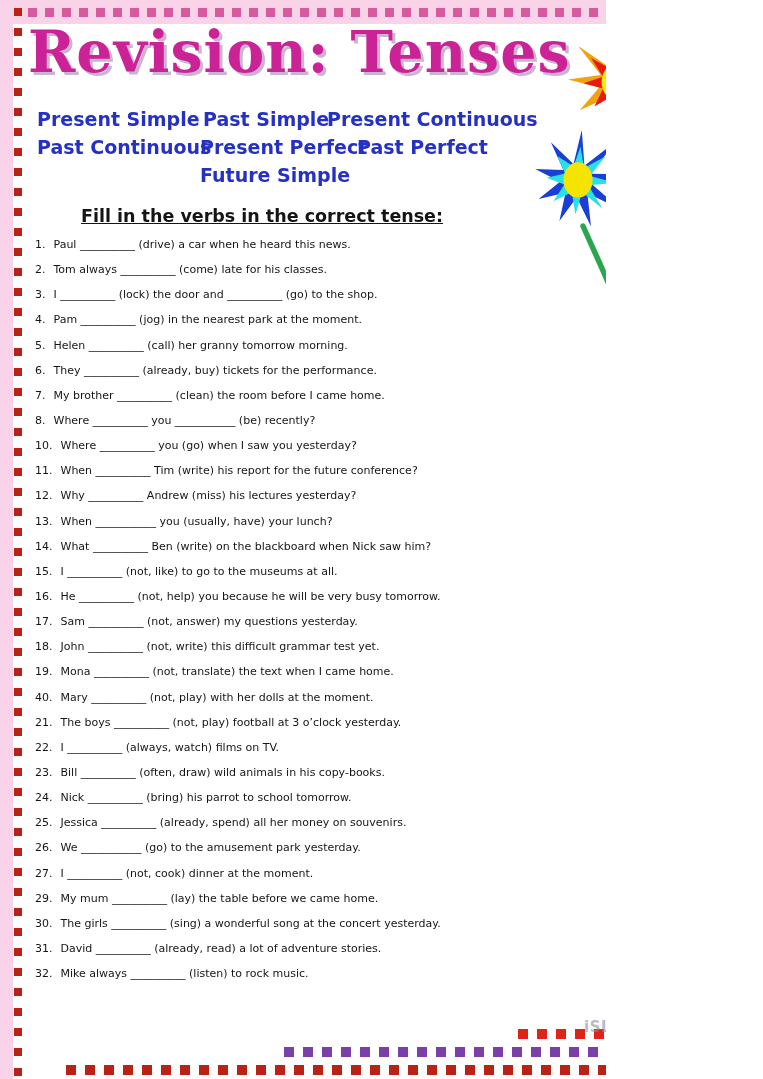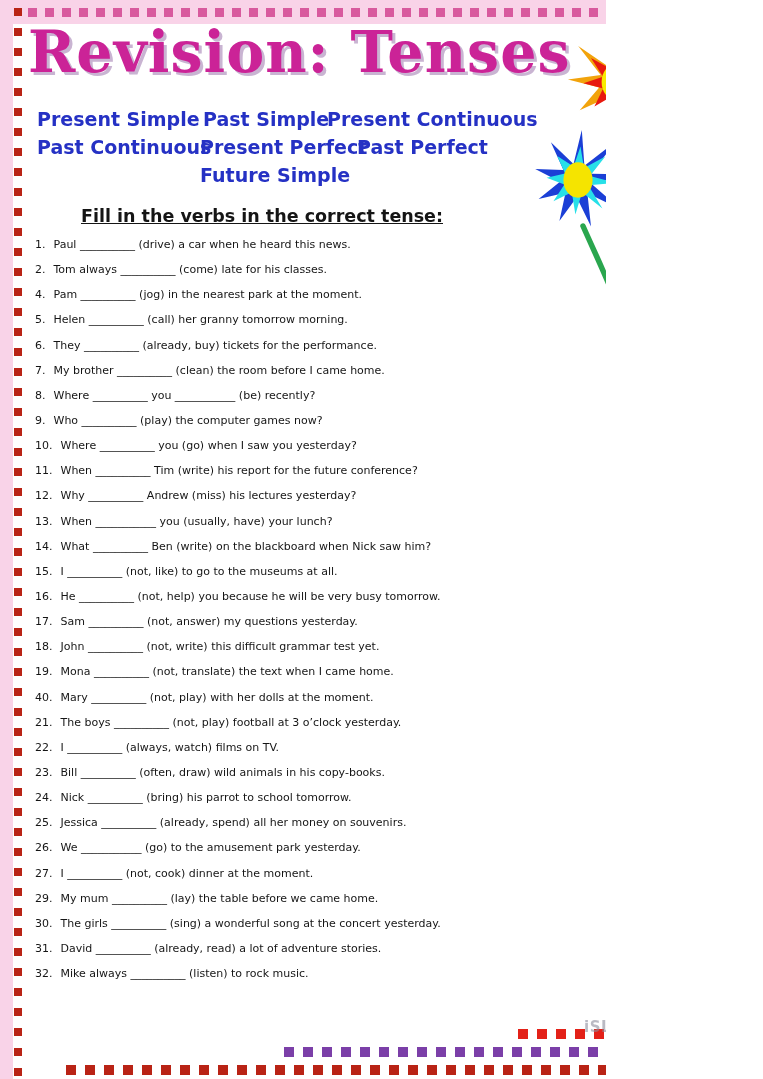--- a/index.html
+++ b/index.html
@@ -108,32 +108,32 @@
   <span class="tense" id="t5">Past Perfect</span>
   <span class="tense" id="t6">Future Simple</span>
 
   <div id="instruction">Fill in the verbs in the correct tense:</div>
 
   <div id="questions">
     <div class="q-line"><span class="q-num">1.</span><span class="q-text">Paul __________ (drive) a car when he heard this news.</span></div>
 
     <div class="q-line"><span class="q-num">2.</span><span class="q-text">Tom always __________ (come) late for his classes.</span></div>
 
+    <div class="q-line"><span class="q-num">3.</span><span class="q-text">I __________ (lock) the door and __________ (go) to the shop.</span></div>
 
     <div class="q-line"><span class="q-num">4.</span><span class="q-text">Pam __________ (jog) in the nearest park at the moment.</span></div>
 
     <div class="q-line"><span class="q-num">5.</span><span class="q-text">Helen __________ (call) her granny tomorrow morning.</span></div>
 
     <div class="q-line"><span class="q-num">6.</span><span class="q-text">They __________ (already, buy) tickets for the performance.</span></div>
 
     <div class="q-line"><span class="q-num">7.</span><span class="q-text">My brother __________ (clean) the room before I came home.</span></div>
 
     <div class="q-line"><span class="q-num">8.</span><span class="q-text">Where __________ you ___________ (be) recently?</span></div>
 
-    <div class="q-line"><span class="q-num">9.</span><span class="q-text">Who __________ (play) the computer games now?</span></div>
 
     <div class="q-line"><span class="q-num">10.</span><span class="q-text">Where __________ you (go) when I saw you yesterday?</span></div>
 
     <div class="q-line"><span class="q-num">11.</span><span class="q-text">When __________ Tim (write) his report for the future conference?</span></div>
 
     <div class="q-line"><span class="q-num">12.</span><span class="q-text">Why __________ Andrew (miss) his lectures yesterday?</span></div>
 
     <div class="q-line"><span class="q-num">13.</span><span class="q-text">When ___________ you (usually, have) your lunch?</span></div>
 
     <div class="q-line"><span class="q-num">14.</span><span class="q-text">What __________ Ben (write) on the blackboard when Nick saw him?</span></div>

